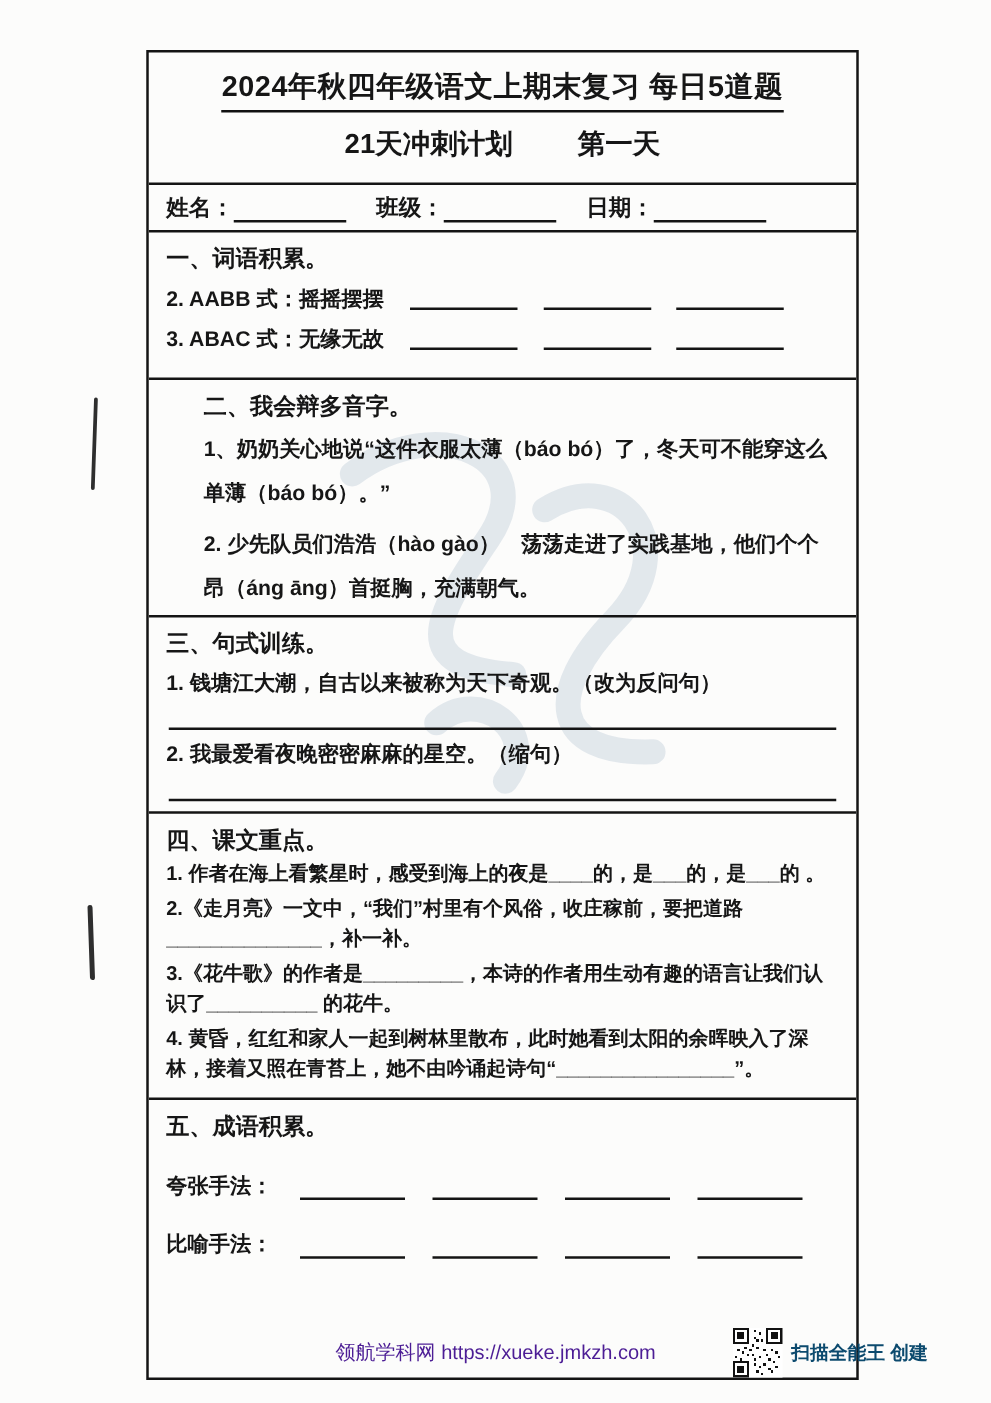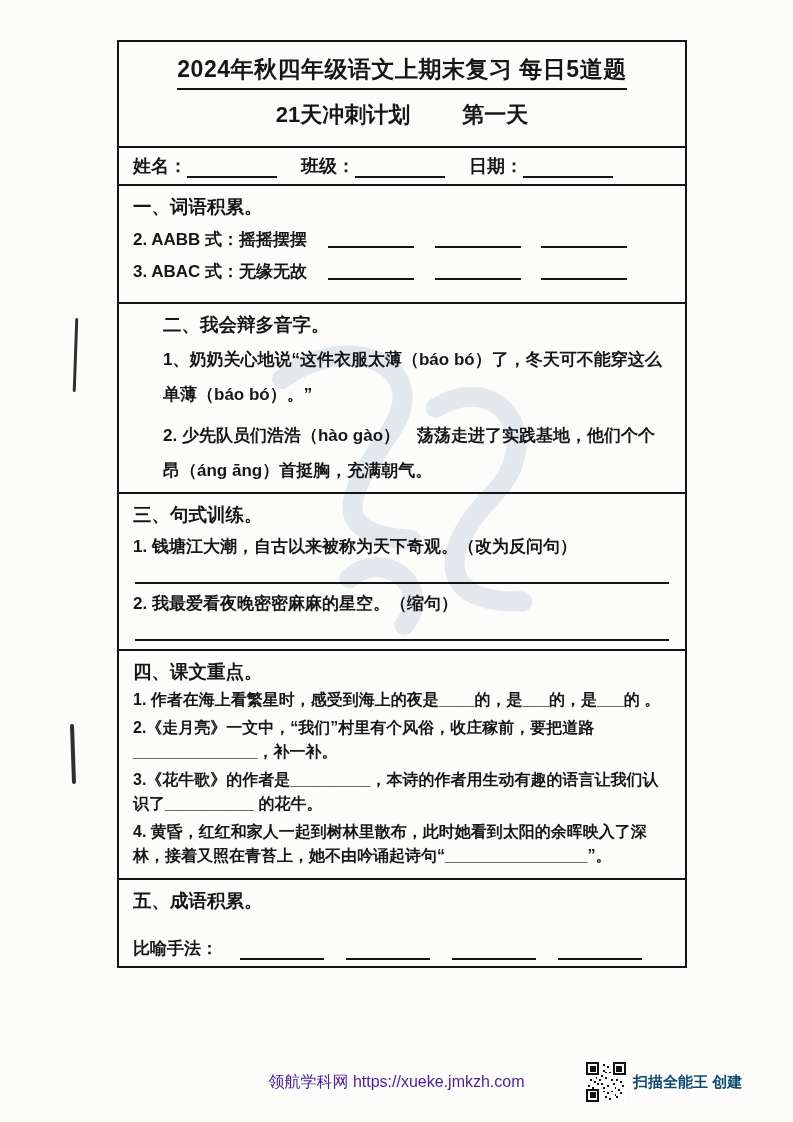--- a/index.html
+++ b/index.html
@@ -9,21 +9,21 @@
     background: #fcfcfb;
     position: relative;
     font-family: "Liberation Sans", "DejaVu Sans", sans-serif;
     color: #161616;
     overflow: hidden;
   }
 
   
   .sheet {
     position: absolute; left: 117px; top: 40px;
-    width: 570px; height: 928px;
+    width: 570px; height: 1064px;
     border: 2.5px solid #141414;
     overflow: hidden;
     background: transparent;
   }
   .block { border-bottom: 2.5px solid #141414; padding: 0 14px; }
   .block:last-child { border-bottom: none; }
 
   
   .title-block { min-height: 106px; text-align: center; padding-top: 12px; }
   .t1 {
@@ -163,28 +163,28 @@
     <div class="sec-title">四、课文重点。</div>
     <p>1. 作者在海上看繁星时，感受到海上的夜是____的，是___的，是___的 。</p>
     <p>2.《走月亮》一文中，“我们”村里有个风俗，收庄稼前，要把道路______________，补一补。</p>
     <p>3.《花牛歌》的作者是_________，本诗的作者用生动有趣的语言让我们认识了__________ 的花牛。</p>
     <p>4. 黄昏，红红和家人一起到树林里散布，此时她看到太阳的余晖映入了深林，接着又照在青苔上，她不由吟诵起诗句“________________”。</p>
   </div>
 
   <div class="block s5">
     <div class="sec-title">五、成语积累。</div>
     <div class="row">
+      <span>夸张手法：</span>
+      <span class="bl"></span>
+      <span class="bl"></span>
+      <span class="bl"></span>
+      <span class="bl"></span>
+    </div>
+    <div class="row">
       <span>比喻手法：</span>
-      <span class="bl"></span>
-      <span class="bl"></span>
-      <span class="bl"></span>
-      <span class="bl"></span>
-    </div>
-    <div class="row">
-      <span>夸张手法：</span>
       <span class="bl"></span>
       <span class="bl"></span>
       <span class="bl"></span>
       <span class="bl"></span>
     </div>
 
   </div>
 
 </div>
 

